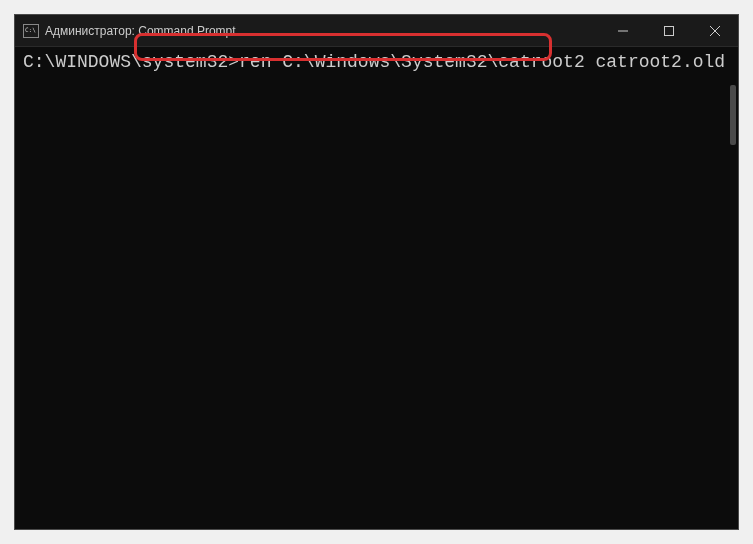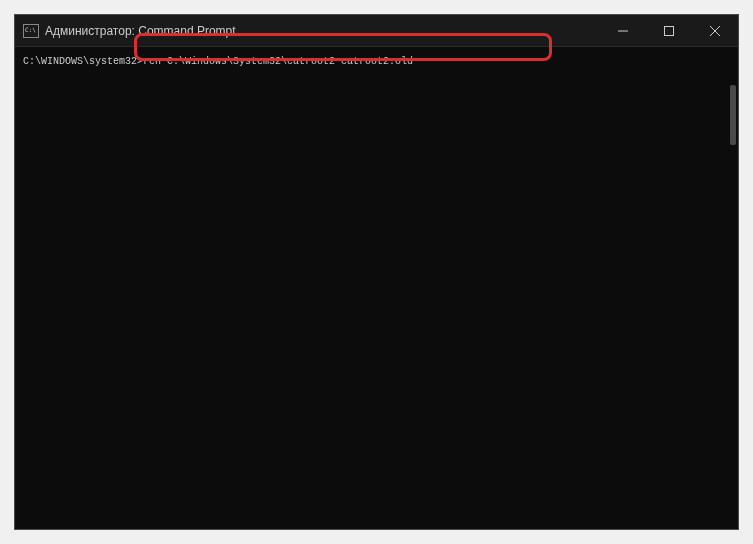--- a/index.html
+++ b/index.html
@@ -90,21 +90,21 @@
     .title-btn svg {
       width: 10px;
       height: 10px;
     }
     
     .terminal-body {
       flex: 1;
       background: #0c0c0c;
       padding: 6px 8px;
       font-family: Consolas, 'Courier New', monospace;
-      font-size: 10px;
+      font-size: 18px;
       color: #cccccc;
       position: relative;
       overflow: hidden;
     }
     
     .terminal-line {
       white-space: pre;
       line-height: 18px;
       position: relative;
     }

